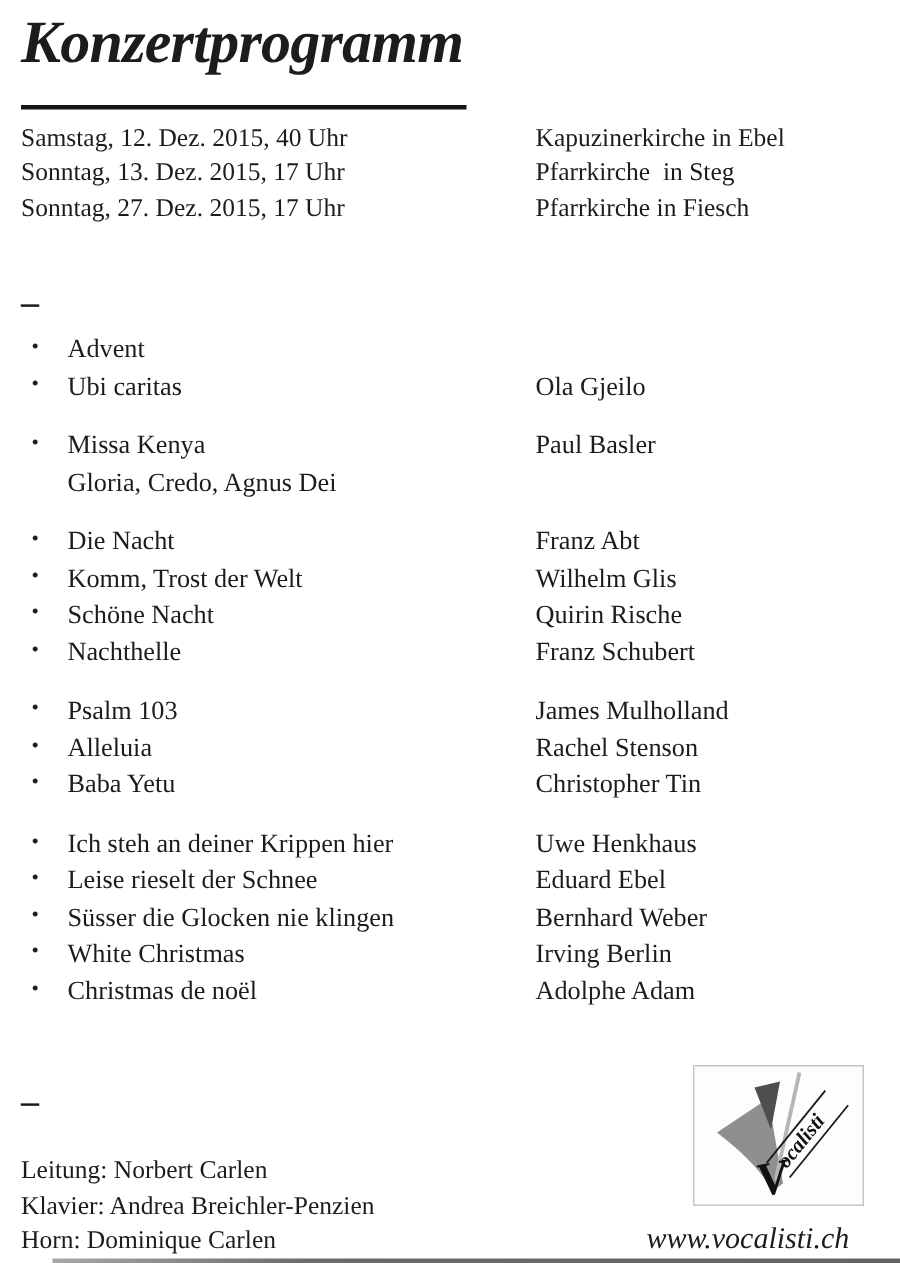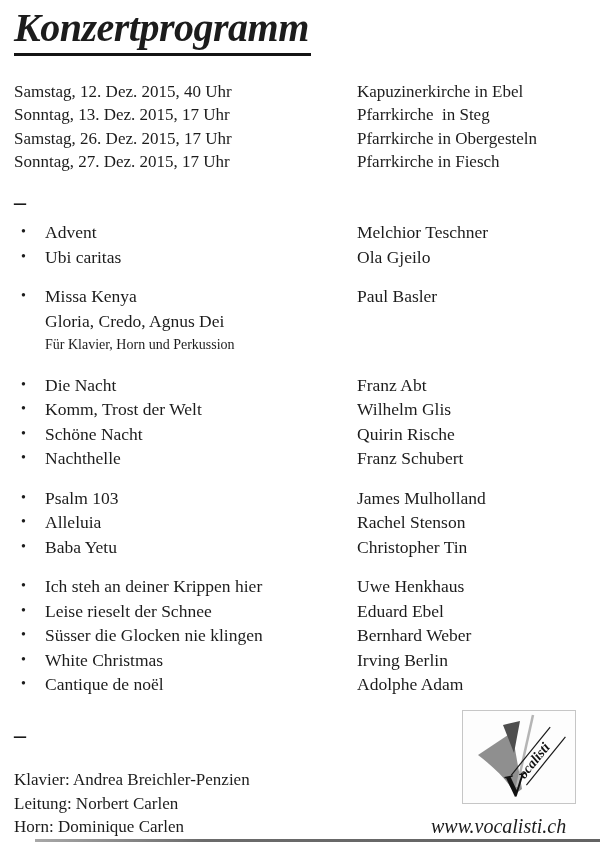--- a/index.html
+++ b/index.html
@@ -4,21 +4,21 @@
 <style>
   html,body { margin:0; padding:0; background:#ffffff; }
   .page {
     position:relative; width:600px; height:842px; background:#ffffff;
     font-family:"Liberation Serif", serif; color:#1c1c1c; overflow:hidden;
   }
   .title {
     position:absolute; left:14px; top:4px; margin:0;
     font-size:40px; line-height:48px; font-style:italic; font-weight:700;
     letter-spacing:-0.5px; display:inline-block;
-    border-bottom:3px solid #141414; padding-bottom:1px; padding-right:2px;
+    border-bottom:3px solid #141414; padding-bottom:18px; padding-right:2px;
   }
   .events { position:absolute; left:14px; top:80px; width:576px; }
   .event-row { display:grid; grid-template-columns:343px auto; font-size:17px; line-height:23.4px; }
   .event-location { white-space:pre-wrap; }
 
   .sep { position:absolute; left:14px; font-size:24px; font-weight:700; line-height:24px; color:#1a1a1a; }
   .sep1 { top:190px; }
   .sep2 { top:723px; }
 
   .program { position:absolute; left:14px; top:220px; width:578px; }
@@ -53,58 +53,48 @@
   <div class="events" id="events">
       <div class="event-row">
         <span class="event-date">Samstag, 12. Dez. 2015, 40 Uhr</span>
         <span class="event-location">Kapuzinerkirche in Ebel</span>
       </div>
       <div class="event-row">
         <span class="event-date">Sonntag, 13. Dez. 2015, 17 Uhr</span>
         <span class="event-location">Pfarrkirche  in Steg</span>
       </div>
       <div class="event-row">
-        <span class="event-date">Samstag, 26. Dez. 2015, 17 Uhr</span>
-        <span class="event-location">Pfarrkirche in Obergesteln</span>
-      </div>
-      <div class="event-row">
         <span class="event-date">Sonntag, 27. Dez. 2015, 17 Uhr</span>
         <span class="event-location">Pfarrkirche in Fiesch</span>
       </div>
     </div>
 
   <div class="sep sep1">–</div>
 
   <div class="program" id="program">
       <div class="group">
         <div class="prow">
           <span class="bullet">•</span>
           <span class="ptitle">Advent</span>
-          <span class="composer">Melchior Teschner</span>
         </div>
         <div class="prow">
           <span class="bullet">•</span>
           <span class="ptitle">Ubi caritas</span>
           <span class="composer">Ola Gjeilo</span>
         </div>
       </div>
       <div class="group">
         <div class="prow">
           <span class="bullet">•</span>
           <span class="ptitle">Missa Kenya</span>
           <span class="composer">Paul Basler</span>
         </div>
         <div class="prow">
           <span class="bullet"></span>
           <span class="subtitle">Gloria, Credo, Agnus Dei</span>
-          <span class="composer"></span>
-        </div>
-        <div class="prow">
-          <span class="bullet"></span>
-          <span class="note">Für Klavier, Horn und Perkussion</span>
           <span class="composer"></span>
         </div>
       </div>
       <div class="group">
         <div class="prow">
           <span class="bullet">•</span>
           <span class="ptitle">Die Nacht</span>
           <span class="composer">Franz Abt</span>
         </div>
         <div class="prow">
@@ -156,31 +146,31 @@
           <span class="ptitle">Süsser die Glocken nie klingen</span>
           <span class="composer">Bernhard Weber</span>
         </div>
         <div class="prow">
           <span class="bullet">•</span>
           <span class="ptitle">White Christmas</span>
           <span class="composer">Irving Berlin</span>
         </div>
         <div class="prow">
           <span class="bullet">•</span>
-          <span class="ptitle">Cantique de noël</span>
+          <span class="ptitle">Christmas de noël</span>
           <span class="composer">Adolphe Adam</span>
         </div>
       </div>
     </div>
 
   <div class="sep sep2">–</div>
 
   <div class="credits" id="credits">
+      <div class="credit-line">Leitung: Norbert Carlen</div>
       <div class="credit-line">Klavier: Andrea Breichler-Penzien</div>
-      <div class="credit-line">Leitung: Norbert Carlen</div>
       <div class="credit-line">Horn: Dominique Carlen</div>
     </div>
 
   <div class="logo-box">
     <svg viewBox="0 0 112 92" width="112" height="92" xmlns="http://www.w3.org/2000/svg">
       <path d="M15,44 L45,24 L52,38 L59,78 L52,83 C44,68 28,54 15,44 Z" fill="#8f8f8f"></path>
       <path d="M40,14 L57,10 L51,42 Z" fill="#4e4e4e"></path>
       <line x1="70" y1="4" x2="54" y2="76" stroke="#b5b5b5" stroke-width="2.5"></line>
       <text x="42" y="86" font-size="32" font-style="italic" font-weight="700" font-family="'Liberation Serif', serif" fill="#111111" transform="rotate(-12 48 78)">V</text>
       <g transform="translate(57,74) rotate(-51)">

